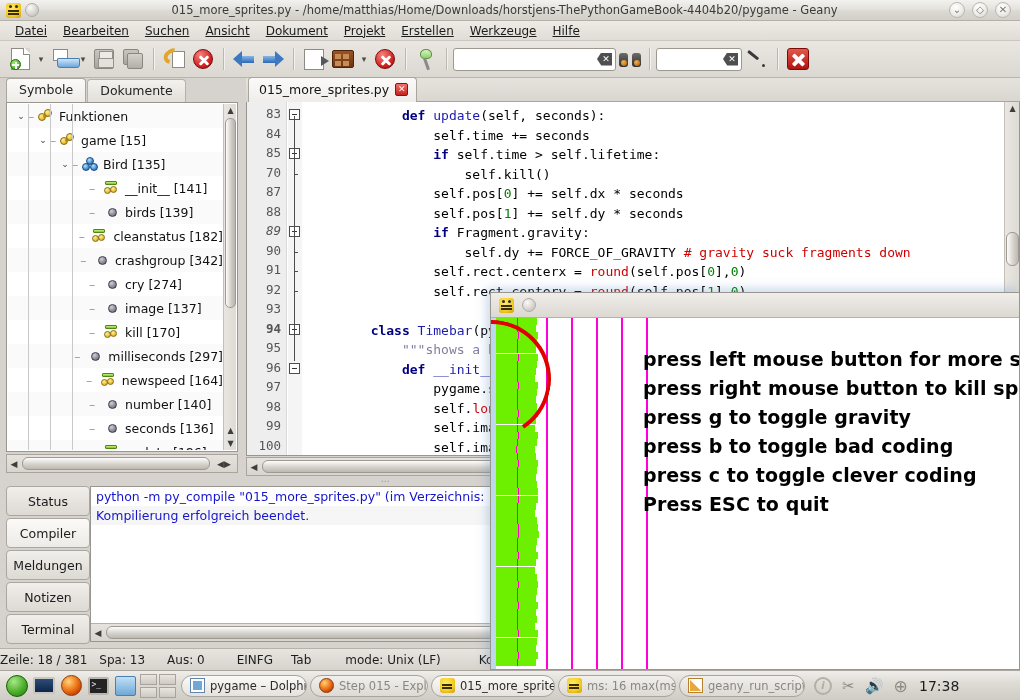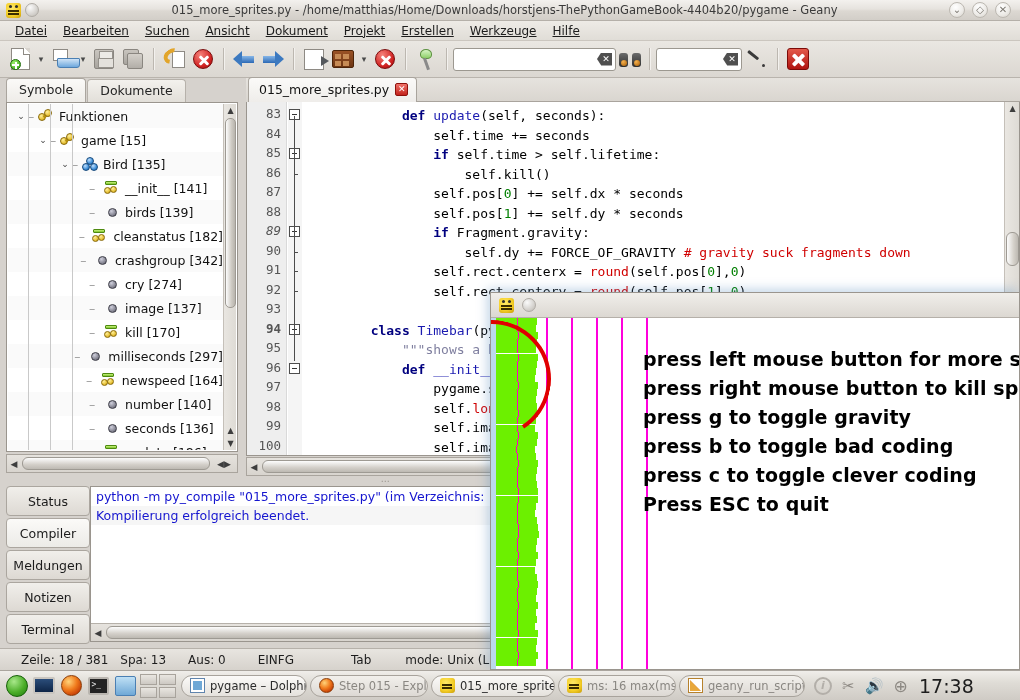--- a/index.html
+++ b/index.html
@@ -250,21 +250,21 @@
   .i-dolphin{ background:#fff;border:1px solid #5f84ad; position:relative;}
   .i-dolphin::after{content:"";position:absolute;left:2px;top:2px;width:9px;height:9px;background:#6fa8d6;}
   .i-bee{border-radius:3px;background:radial-gradient(circle at 40% 35%,#ffe96a,#f5cf28 55%,#c79a05);position:relative;}
   .i-bee::before{content:"";position:absolute;left:2px;top:6px;width:10px;height:2px;background:#3a2c00;box-shadow:0 3px 0 #3a2c00;}
   .i-geany{background:#fff;border:1px solid #b6812c;position:relative;}
   .i-geany::after{content:"";position:absolute;left:1px;top:1px;width:11px;height:11px;background:linear-gradient(45deg,#e8a83c 45%,#cf6a14 55%);clip-path:polygon(0 0,100% 100%,0 100%);}
   .tray { display:flex; align-items:center; gap:7px; margin-left:6px; }
   .tr-i { width:19px;height:19px; display:flex;align-items:center;justify-content:center; color:#8e8a84; }
   .tr-circ { width:18px;height:18px;border-radius:50%;border:2px solid #b3afa9;color:#b3afa9;font-size:11px;
      display:flex;align-items:center;justify-content:center;font-style:italic;font-weight:bold;}
-  .clock { font-size:19px; color:#1d1d1d; margin-left:6px; margin-right:2px; }
+  .clock { font-size:14px; color:#1d1d1d; margin-left:6px; margin-right:2px; }
 
   
   .pygame { position:absolute; left:490px; top:292px; width:530px; height:378px;
     border:1px solid #9a958e; background:#fff; overflow:hidden;
     box-shadow: -3px -3px 10px rgba(90,140,190,0.35); }
   .pg-title { height:25px; background:linear-gradient(to bottom,#f0eeea,#dcd8d2);
     border-bottom:1px solid #b5b0a9; display:flex; align-items:center; padding-left:8px; gap:8px; }
   .pg-title .caption { flex:1; text-align:center; font-size:11.5px; color:#2f2f2f; padding-right:20px; white-space:nowrap;}
   .pg-canvas { position:absolute; left:0; top:25px; right:0; bottom:0; background:#fff; overflow:hidden;}
   .tbar { position:absolute; left:0; height:7px; background:#6cf000; }
@@ -570,21 +570,21 @@
           <span>015_more_sprites.py</span>
           <span class="x">✕</span>
         </div>
         <div class="ed-rest"></div>
       </div>
       <div class="ed-body">
         <div class="gutter" id="gutter">
             <div class="num" style="top: 4px;">83</div>
             <div class="num" style="top: 23.5px;">84</div>
             <div class="num" style="top: 43px;">85</div>
-            <div class="num" style="top: 62.5px;">86</div>
+            <div class="num" style="top: 62.5px;">70</div>
             <div class="num" style="top: 82px;">87</div>
             <div class="num" style="top: 101.5px;">88</div>
             <div class="num" style="top: 121px; font-style: italic;">89</div>
             <div class="num" style="top: 140.5px;">90</div>
             <div class="num" style="top: 160px; margin-left: 24px;">91</div>
             <div class="num" style="top: 179.5px;">92</div>
             <div class="num" style="top: 199px;">93</div>
             <div class="num" style="top: 218.5px; font-weight: bold;">94</div>
             <div class="num" style="top: 238px;">95</div>
             <div class="num" style="top: 257.5px;">96</div>
@@ -634,25 +634,25 @@
         <div class="mp-line">Kompilierung erfolgreich beendet.</div>
         <div class="mp-hbar">
           <div style="width:14px;text-align:center;font-size:9px;color:#3d3d3d">◀</div>
           <div class="ed-hthumb" style="flex:1"></div>
         </div>
       </div>
     </div>
   </div>
 
   <div class="statusbar">
-    <span style="margin-left:21px">Zeile: 18 / 381</span>
+    <span style="margin-left:0">Zeile: 18 / 381</span>
     <span style="margin-left:12px">Spa: 13</span>
     <span style="margin-left:22px">Aus: 0</span>
     <span style="margin-left:32px">EINFG</span>
-    <span style="margin-left:57px">Tab</span>
+    <span style="margin-left:18px">Tab</span>
     <span style="margin-left:34px">mode: Unix (LF)</span>
     <span style="margin-left:38px">Kodi</span>
   </div>
 
   <div class="pygame">
     <div class="pg-title">
       <div class="tb-bee"></div>
       <div class="tb-dot"></div>
     </div>
     <div class="pg-canvas">

